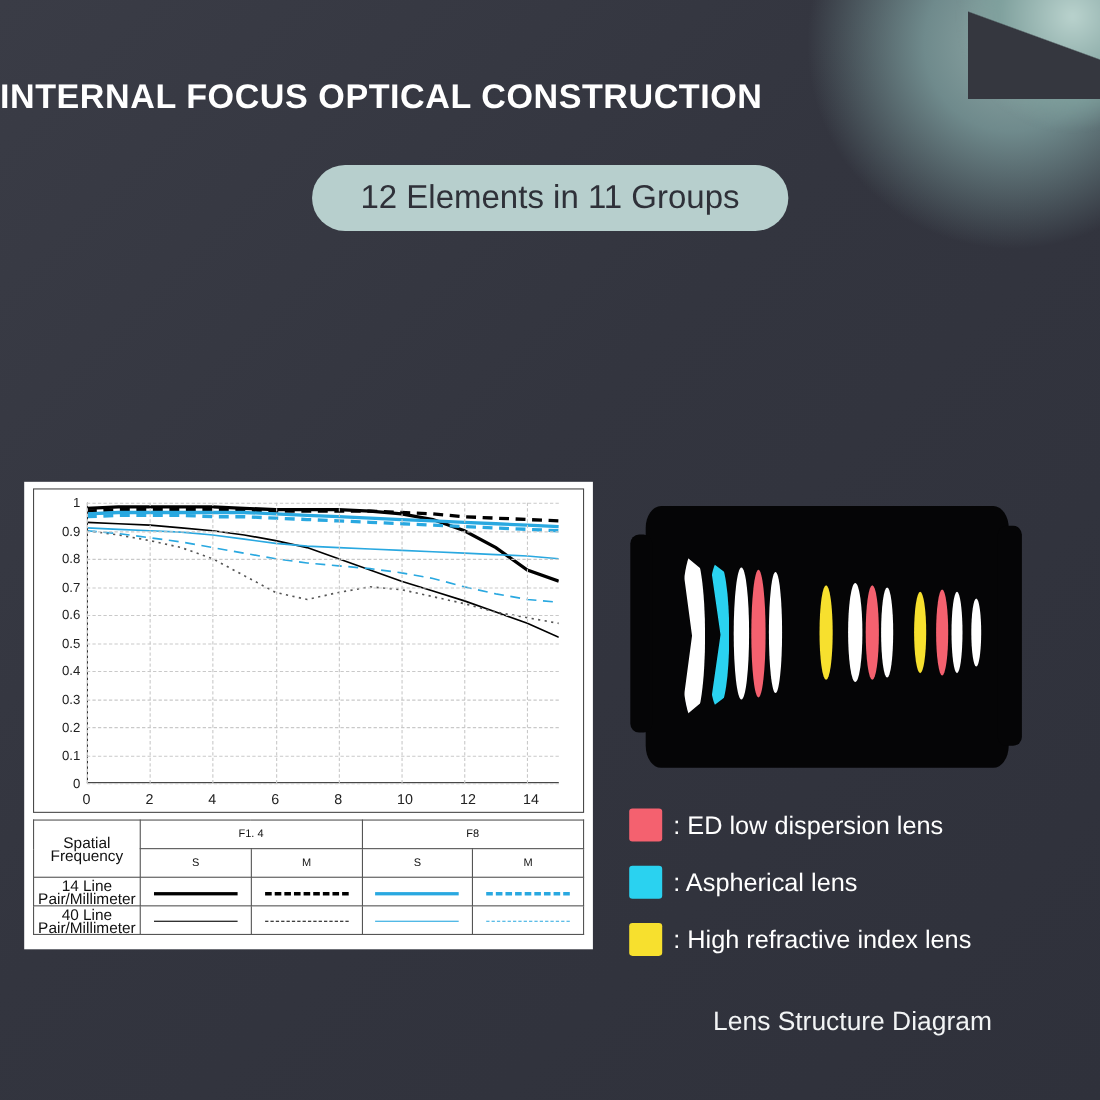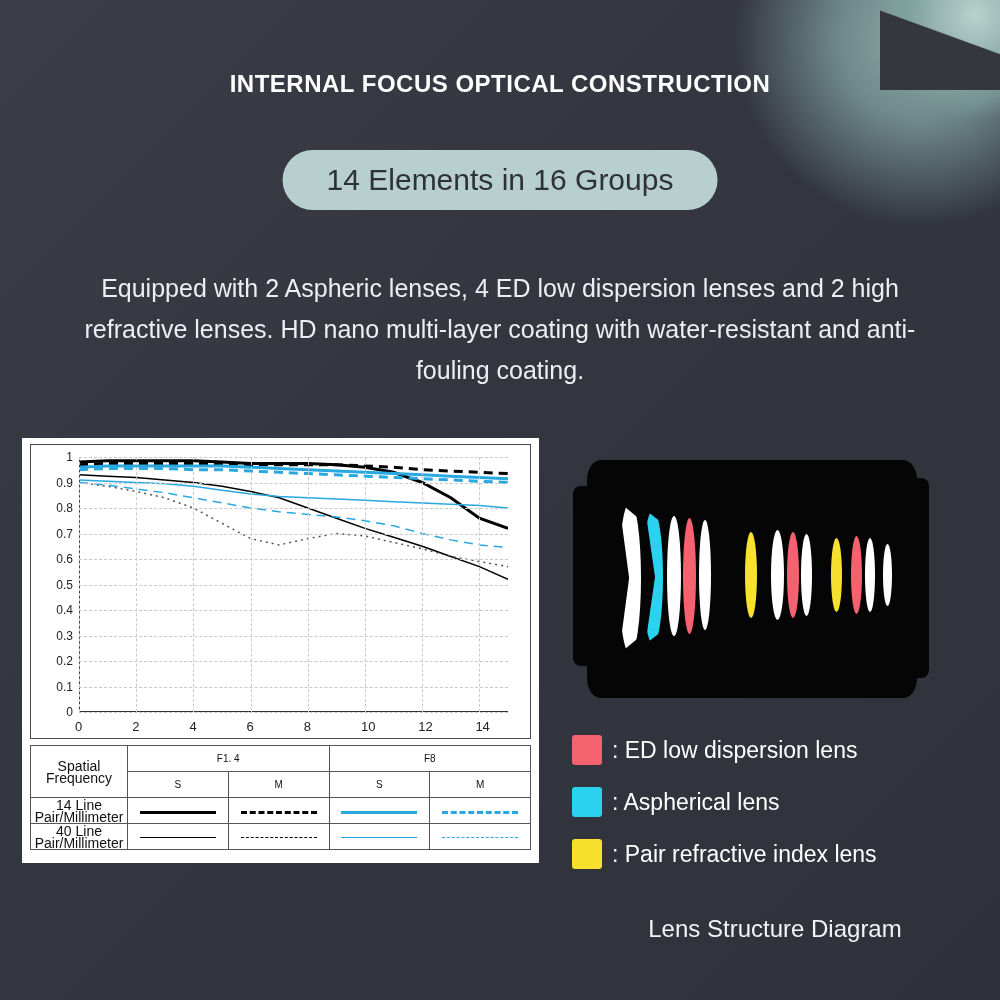--- a/index.html
+++ b/index.html
@@ -23,23 +23,23 @@
     background:radial-gradient(ellipse at 75% 25%, #b9d2cd 0%, #7fa09d 45%, rgba(60,62,72,0) 70%);
     filter:blur(2px);
   }
   .corner-dark{
     position:absolute; right:0; top:0; width:120px; height:90px;
     background:linear-gradient(200deg, rgba(40,42,52,.0) 0%, rgba(40,42,52,.0) 40%, #35373f 41%);
   }
 
   h1.title{
     position:absolute; left:0; right:0; top:70px;
-    margin:0; text-align:center;
+    margin:0; text-align:left;
     color:#ffffff;
-    font-size:24px; font-weight:bold; letter-spacing:.5px;
+    font-size:31px; font-weight:bold; letter-spacing:.5px;
   }
 
   .pill{
     position:absolute; left:50%; transform:translateX(-50%); top:150px;
     background:#b7cfcd; color:#2f3139;
     border-radius:34px;
     padding:13px 44px;
     font-size:30px;
     white-space:nowrap;
   }
@@ -125,23 +125,22 @@
 </style>
 </head>
 <body>
 
 <div class="page">
   <div class="blob"></div>
   <div class="corner-dark"></div>
 
   <h1 class="title">INTERNAL FOCUS OPTICAL CONSTRUCTION</h1>
 
-  <div class="pill">14 Elements in 16 Groups</div>
-
-  <div class="subtitle">Equipped with 2 Aspheric lenses, 4 ED low dispersion lenses and 2 high refractive lenses. HD nano multi-layer coating with water-resistant and anti-fouling coating.</div>
+  <div class="pill">12 Elements in 11 Groups</div>
+
 
   <div class="mtf-panel">
     <div class="mtf-plot">
       <div class="plot-inner" id="plotInner">
         <svg id="mtfSvg" width="100%" height="100%" viewBox="0 0 440 255" preserveAspectRatio="none">
             <path d="M0.00 5.10 L29.33 3.83 L58.67 3.83 L88.00 3.83 L117.33 3.83 L146.67 5.10 L176.00 6.38 L205.33 6.38 L234.67 6.38 L264.00 7.65 L293.33 10.20 L322.67 15.30 L352.00 25.50 L381.33 40.80 L410.67 61.20 L440.00 71.40 " fill="none" stroke="#000000" stroke-width="3" vector-effect="non-scaling-stroke"></path>
             <path d="M0.00 7.65 L29.33 6.38 L58.67 6.38 L88.00 6.38 L117.33 6.38 L146.67 6.38 L176.00 7.65 L205.33 7.65 L234.67 7.65 L264.00 7.65 L293.33 8.93 L322.67 10.20 L352.00 12.75 L381.33 14.03 L410.67 15.30 L440.00 16.57 " fill="none" stroke="#000000" stroke-width="3" vector-effect="non-scaling-stroke" stroke-dasharray="9 6"></path>
             <path d="M0.00 10.20 L29.33 8.93 L58.67 8.93 L88.00 8.93 L117.33 8.93 L146.67 8.93 L176.00 10.20 L205.33 11.48 L234.67 12.75 L264.00 14.03 L293.33 15.30 L322.67 16.57 L352.00 17.85 L381.33 19.13 L410.67 20.40 L440.00 21.67 " fill="none" stroke="#29a8e0" stroke-width="3" vector-effect="non-scaling-stroke"></path>
             <path d="M0.00 12.75 L29.33 11.48 L58.67 11.48 L88.00 11.48 L117.33 12.75 L146.67 12.75 L176.00 14.03 L205.33 15.30 L234.67 16.57 L264.00 17.85 L293.33 19.13 L322.67 20.40 L352.00 21.67 L381.33 22.95 L410.67 24.22 L440.00 25.50 " fill="none" stroke="#29a8e0" stroke-width="3" vector-effect="non-scaling-stroke" stroke-dasharray="9 6"></path>
             <path d="M0.00 17.85 L29.33 19.13 L58.67 20.40 L88.00 22.95 L117.33 25.50 L146.67 29.32 L176.00 34.43 L205.33 40.80 L234.67 51.00 L264.00 61.20 L293.33 71.40 L322.67 80.32 L352.00 89.25 L381.33 99.45 L410.67 109.65 L440.00 122.40 " fill="none" stroke="#000000" stroke-width="1.5" vector-effect="non-scaling-stroke"></path>
@@ -251,18 +250,18 @@
     <div class="legrow">
       <span class="swatch" id="sw0" style="background: rgb(244, 97, 111);"></span>
       <span class="legtext">: ED low dispersion lens</span>
     </div>
     <div class="legrow">
       <span class="swatch" id="sw1" style="background: rgb(42, 210, 240);"></span>
       <span class="legtext">: Aspherical lens</span>
     </div>
     <div class="legrow">
       <span class="swatch" id="sw2" style="background: rgb(247, 224, 46);"></span>
-      <span class="legtext">: Pair refractive index lens</span>
+      <span class="legtext">: High refractive index lens</span>
     </div>
   </div>
 
   <div class="cap cap-lens">Lens Structure Diagram</div>
 </div>
 
 </body></html>

